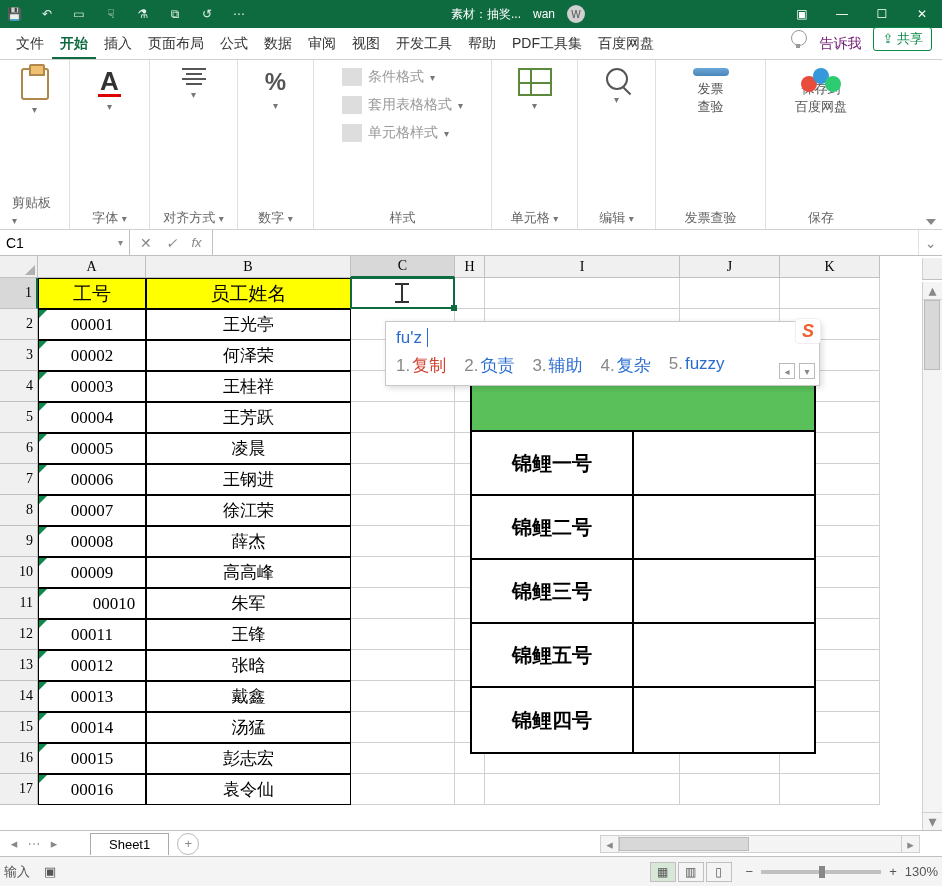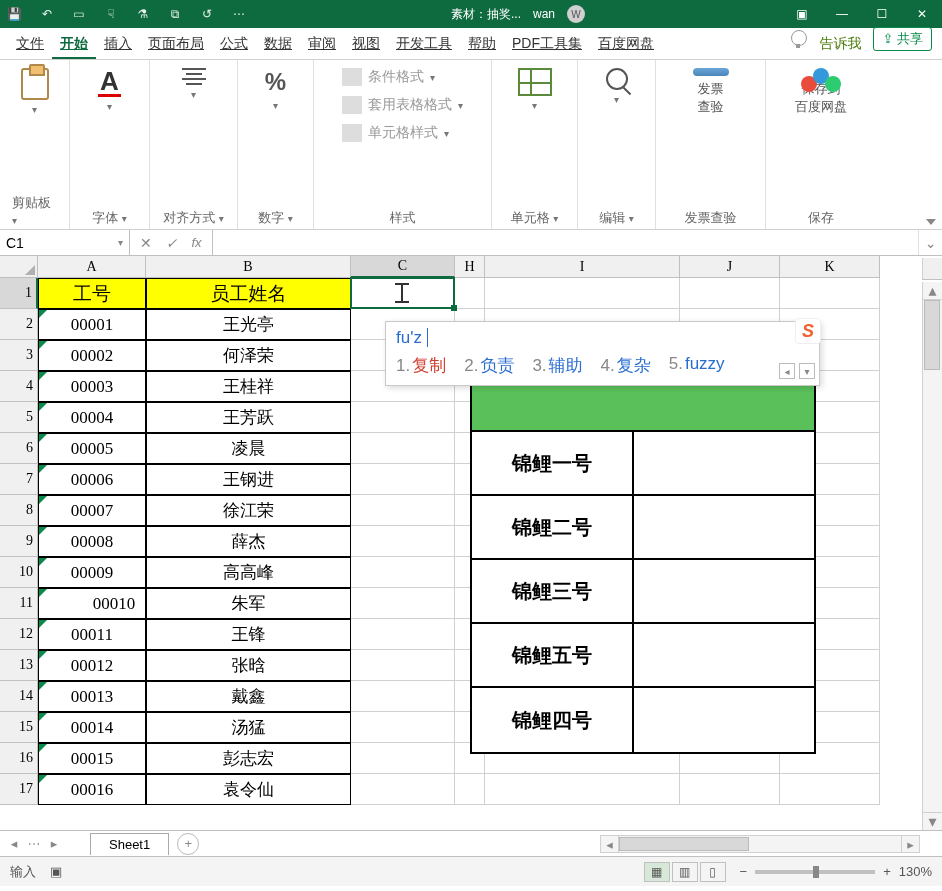--- a/index.html
+++ b/index.html
@@ -9,21 +9,21 @@
 .titlebar { background: #0e6b3f; height: 28px; display: flex; align-items: center; color: #fff; font-size: 12px; padding: 0 6px; }
 .tb-left { display: flex; gap: 14px; align-items: center; }
 .tb-icon { width: 18px; height: 18px; display: flex; align-items: center; justify-content: center; opacity: 0.9; }
 .tb-center { flex: 1; text-align: center; display: flex; justify-content: center; gap: 12px; align-items: center; }
 .tb-right { display: flex; gap: 12px; align-items: center; }
 .tb-btn { width: 28px; height: 24px; display: flex; align-items: center; justify-content: center; }
 .avatar { width:18px; height:18px; background:#d0d0d0; border-radius:50%; color:#555; font-size:10px; display:flex; align-items:center; justify-content:center; }
 
 
 .menutabs { background:#fff; height:32px; display:flex; align-items:flex-end; font-size:14px; color:#333; border-bottom:1px solid #d0d0d0; padding-left:8px; }
-.menutabs .tab { padding: 4px 8px 6px 8px; cursor:pointer;text-decoration:underline; }
+.menutabs .tab { padding: 4px 8px 6px 8px; cursor:pointer; }
 .menutabs .tab.active { color:#0e6b3f; border-bottom:2px solid #0e6b3f; font-weight:bold; padding-bottom:4px; }
 .menutabs .right { margin-left:auto; display:flex; align-items:center; gap:12px; padding-right:10px; }
 .share-btn { color:#0a8a4a; border:1px solid #0a8a4a; border-radius:3px; padding:2px 8px; font-size:13px; margin-bottom:4px; }
 .bulb { width:16px; height:16px; border:1.5px solid #999; border-radius:50%; position:relative; margin-bottom:6px; }
 .bulb::after { content:""; position:absolute; width:4px; height:4px; background:#999; bottom:-3px; left:4px; }
 
 
 .ribbon { background:#fff; height:170px; display:flex; border-bottom:1px solid #d0d0d0; font-size:12px; color:#555; }
 .rgroup { border-right:1px solid #e0e0e0; padding:8px 12px 2px 12px; display:flex; flex-direction:column; align-items:center; }
 .rgroup .icons { flex:1; display:flex; align-items:flex-start; justify-content:center; }
@@ -120,21 +120,21 @@
 .hscroll .thumb{position:absolute;left:0;top:1px;height:14px;width:130px;background:#d8d8d8;border:1px solid #bbb;}
 
 
 .vscroll { position:absolute; right:0; top:282px; bottom:61px; width:20px; background:#f4f4f4; border-left:1px solid #d0d0d0; display:flex; flex-direction:column;}
 .vscroll .btn{height:18px;display:flex;align-items:center;justify-content:center;color:#888;border-bottom:1px solid #d0d0d0;}
 .vscroll .btn:last-child{border-top:1px solid #d0d0d0;border-bottom:none;}
 .vscroll .track{flex:1;position:relative;}
 .vscroll .thumb{position:absolute;top:0;left:1px;width:16px;height:70px;background:#d8d8d8;border:1px solid #bbb;}
 
 
-.status { height:30px; background:#f4f4f4; border-top:1px solid #c0c0c0; display:flex; align-items:center; font-size:13px; color:#555; padding:0 10px; gap:14px;}
+.status { height:30px; background:#f4f4f4; border-top:1px solid #c0c0c0; display:flex; align-items:center; font-size:13px; color:#555; padding:0 4px; gap:14px;}
 .status .views { margin-left:auto; display:flex; gap:2px;}
 .status .vbtn { width:26px;height:20px;border:1px solid #c0c0c0;display:flex;align-items:center;justify-content:center;font-size:12px;}
 .status .vbtn.active{background:#d8e8d8;}
 .status .zoom { display:flex; align-items:center; gap:8px;}
 .status .zslider{width:120px;height:4px;background:#c0c0c0;position:relative;}
 .status .zslider::after{content:"";position:absolute;left:58px;top:-4px;width:6px;height:12px;background:#888;}
 
 .contextline { position:absolute; right:0; top:258px; width:20px; height:22px; border-left:1px solid #d0d0d0; background:#f0f0f0; border-bottom:1px solid #c0c0c0;}
 </style>
 </head>
@@ -172,21 +172,21 @@
   <span class="tab">公式</span>
   <span class="tab">数据</span>
   <span class="tab">审阅</span>
   <span class="tab">视图</span>
   <span class="tab">开发工具</span>
   <span class="tab">帮助</span>
   <span class="tab">PDF工具集</span>
   <span class="tab">百度网盘</span>
   <div class="right">
     <span class="bulb"></span>
-    <span style="margin-bottom:6px;color:#4d7c0f;margin-top:12px;">告诉我</span>
+    <span style="margin-bottom:6px;color:#701a75;margin-top:12px;">告诉我</span>
     <span class="share-btn">⇪ <span>共享</span></span>
   </div>
 </div>
 
 <div class="ribbon" style="position:relative;">
   <div class="rgroup" style="width:70px;">
     <div class="icons">
         <div class="bigicon">
           <div class="clipboard-ic"></div>
           <span class="dd">▾</span>

